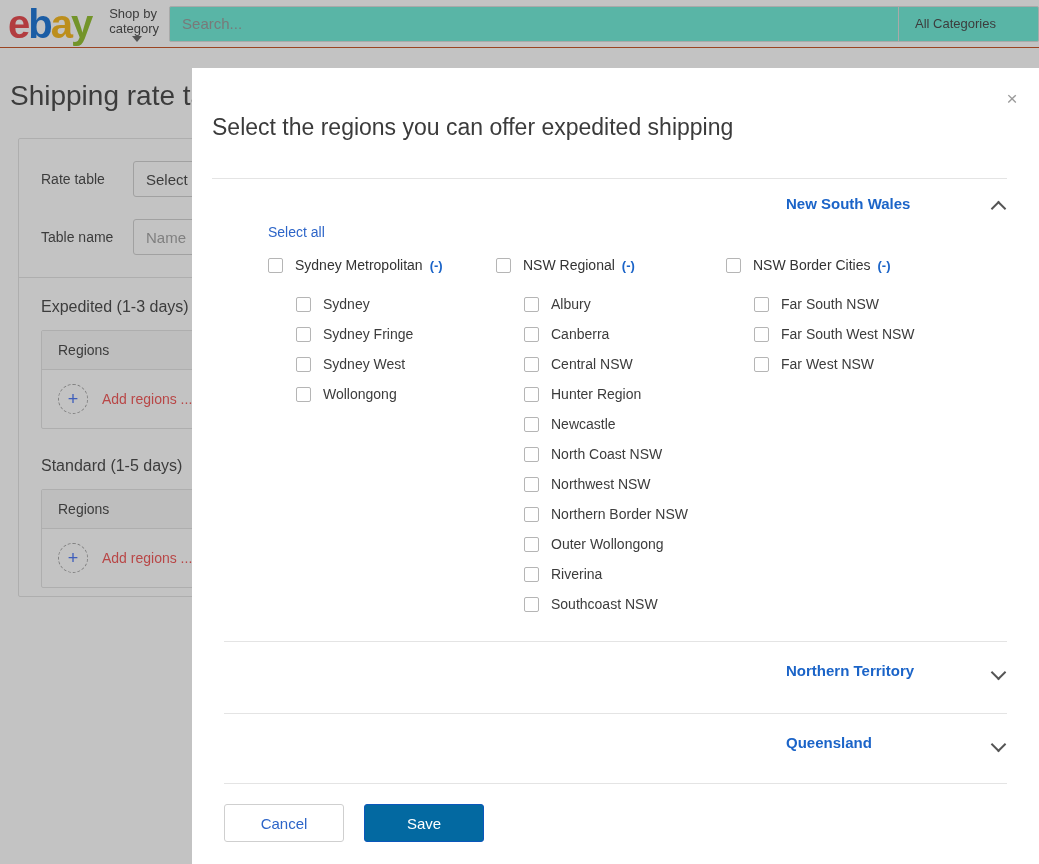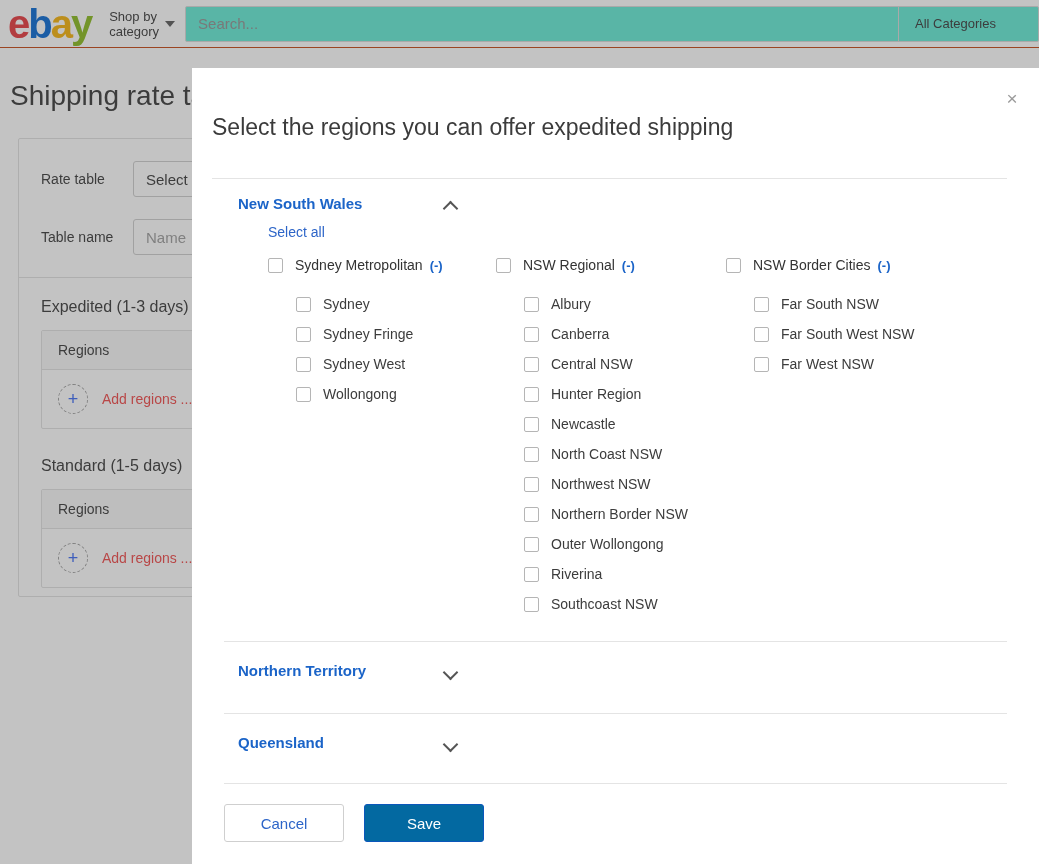--- a/index.html
+++ b/index.html
@@ -44,20 +44,21 @@
   .ebay-logo .l-y { color: #86b817; }
 
   .shop-by {
     font-size: 13px;
     color: #333;
     line-height: 15px;
     margin-right: 10px;
     display: flex;
     align-items: center;
     cursor: pointer;
+    flex-direction: column;
   }
   .shop-by .sb-lines { display: block; }
   .caret-down {
     width: 0; height: 0;
     border-left: 5px solid transparent;
     border-right: 5px solid transparent;
     border-top: 6px solid #555;
     margin-left: 6px;
   }
 
@@ -234,20 +235,21 @@
     overflow: hidden;
     padding: 0 32px;
   }
 
   .state-section { }
   .state-header {
     display: flex;
     align-items: center;
     padding: 16px 0 2px 14px;
     cursor: pointer;
+    justify-content: flex-end;
   }
   .state-name {
     font-size: 15px;
     font-weight: bold;
     color: #1b64c8;
     width: 205px;
   }
   .chev {
     width: 16px; height: 16px;
     position: relative;

